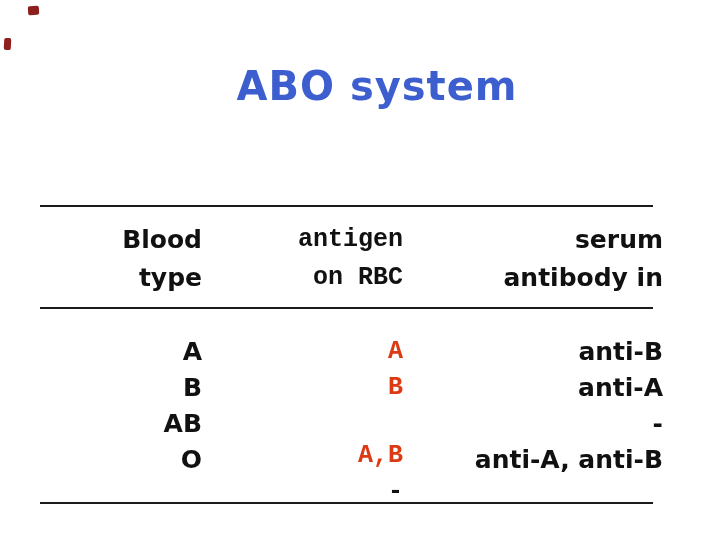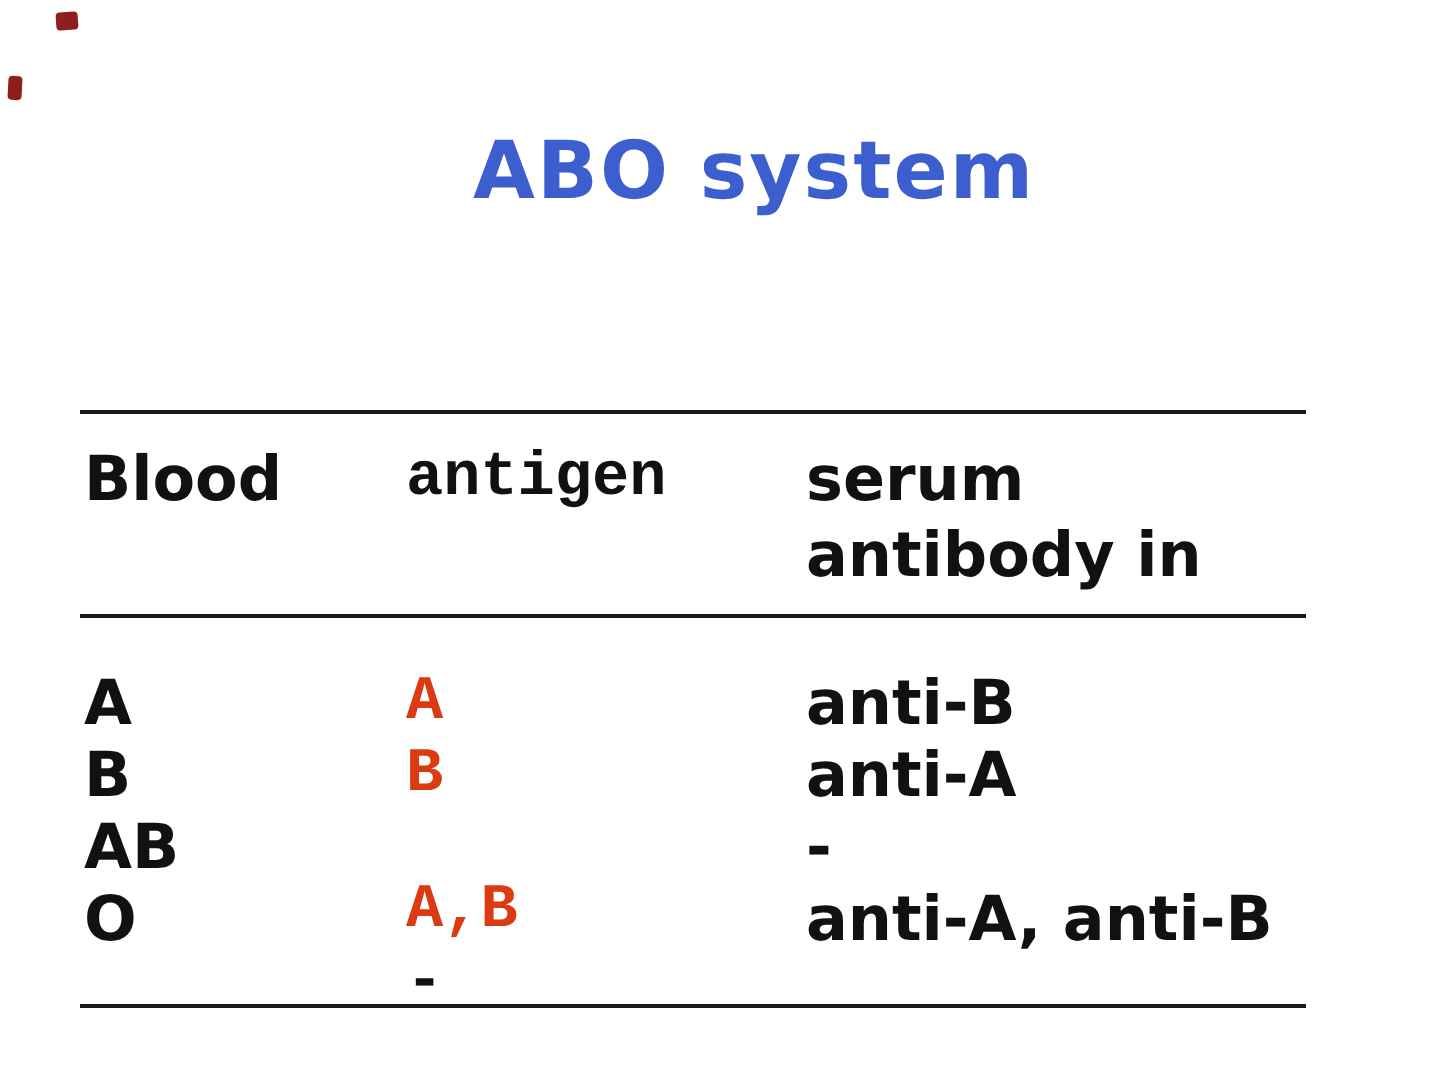--- a/index.html
+++ b/index.html
@@ -41,22 +41,22 @@
     left: 40px;
     width: 613px;
     height: 2px;
     background: #1a1a1a;
   }
   .rule-top    { top: 205px; }
   .rule-mid    { top: 307px; }
   .rule-bottom { top: 502px; }
   .col {
     position: absolute;
-    text-align: left;
-    font-size: 31px;
+    text-align: right;
+    font-size: 25px;
     font-weight: 700;
   }
   .col-blood    { left: 42px;  width: 160px; }
   .col-antigen  { left: 203px; width: 200px; font-family: Liberation Mono, monospace; }
   .col-antibody { left: 403px; width: 260px; }
   .header-block { top: 221px; }
   .header-block .line { line-height: 38px; }
   .body-block   { top: 334px; }
   .body-block .line { line-height: 36px; }
 </style>
@@ -69,23 +69,25 @@
   <div class="corner-mark mark-2"></div>
 
   <h1 class="title" style="color: rgb(61, 94, 206);">ABO system</h1>
 
   <div class="rule rule-top"></div>
   <div class="rule rule-mid"></div>
   <div class="rule rule-bottom"></div>
 
   <div class="col col-blood header-block">
     <div class="line">Blood</div>
+    <div class="line">type</div>
   </div>
   <div class="col col-antigen header-block">
     <div class="line">antigen</div>
+    <div class="line">on RBC</div>
   </div>
   <div class="col col-antibody header-block">
     <div class="line">serum</div>
     <div class="line">antibody in</div>
   </div>
 
   <div class="col col-blood body-block">
     <div class="line">A</div>
     <div class="line">B</div>
     <div class="line">AB</div>

